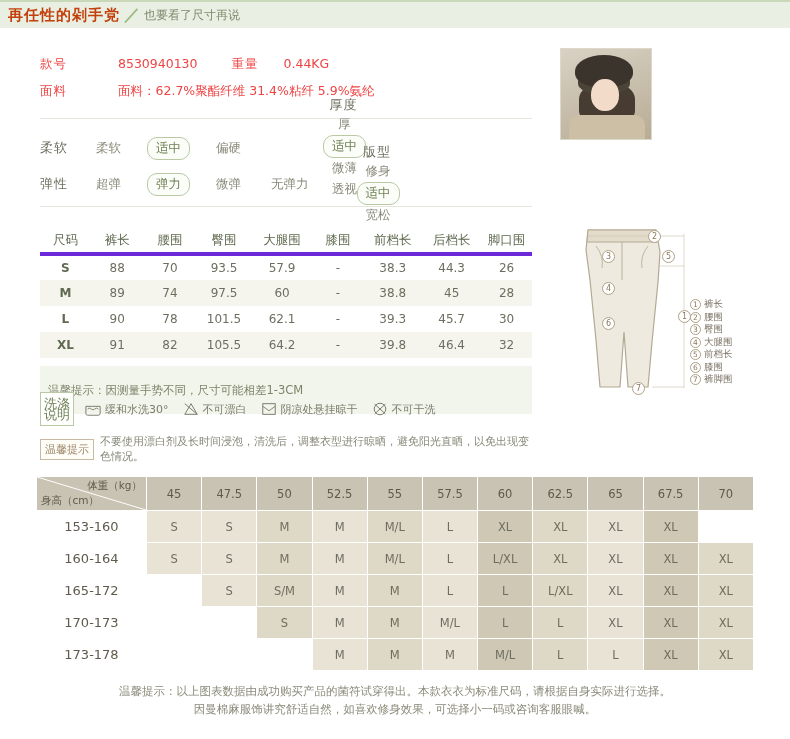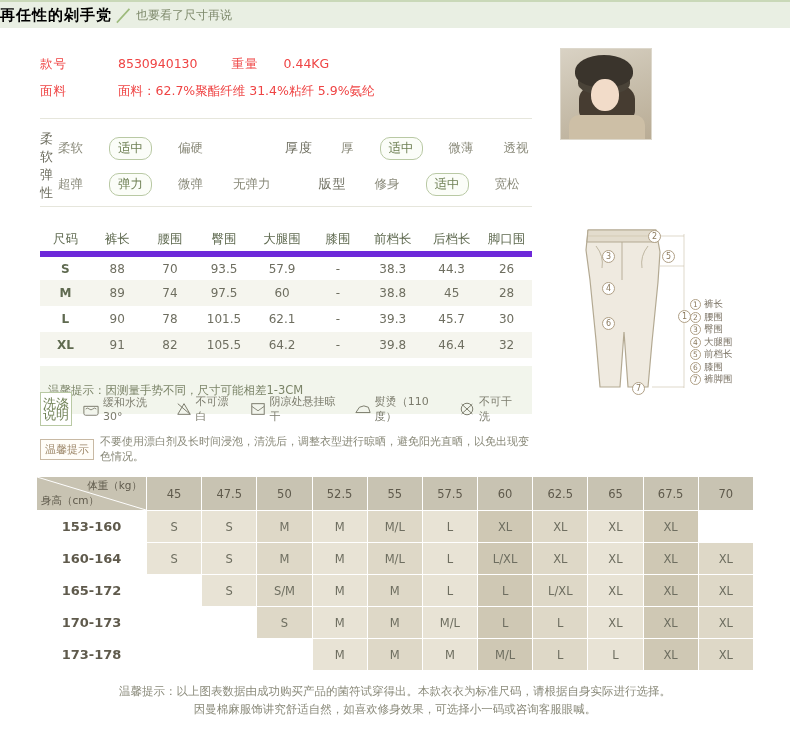--- a/index.html
+++ b/index.html
@@ -15,22 +15,22 @@
   .page { position: relative; width: 790px; height: 739px; overflow: hidden; }
 
   
   .banner {
     position: absolute; left: 0; top: 0; width: 790px; height: 28px;
     background: #e9efe3;
     border-top: 2px solid #c9d8b8;
     display: flex; align-items: center;
   }
   .banner-title {
-    font-size: 15px; font-weight: bold; color: #000000;
-    letter-spacing: 1px;
+    font-size: 15px; font-weight: bold; color: #c2410c;
+    margin-left: 8px; letter-spacing: 1px;
   }
   .banner-slash {
     color: #9dba7c; margin: 0 4px; font-size: 16px; font-weight: bold;
   }
   .banner-sub { font-size: 12px; color: #7e8a6c; }
 
   
   .spec-area { position: absolute; left: 40px; top: 56px; width: 500px; }
   .spec-row { display: flex; margin-bottom: 10px; font-size: 12.5px; color: #ef4444; }
   .spec-label { width: 78px; letter-spacing: 1px; }
@@ -47,29 +47,29 @@
   .attr-row { display: flex; align-items: center; height: 36px; }
   .attr-name { width: 52px; font-size: 13px; color: #6e6e60; letter-spacing: 1px; }
   .attr-opt {
     font-size: 12.5px; color: #8a8a7a; margin-right: 22px;
     padding: 2px 4px; white-space: nowrap;
   }
   .attr-opt.sel {
     border: 1px solid #b9c9a4; border-radius: 10px; padding: 2px 8px;
     color: #6f8055; background: #fbfdf8;
   }
-  .attr-col2 { margin-left: 56px; display: flex; align-items: center; }
+  .attr-col2 { margin-left: 56px; display: flex; align-items: center; flex-direction: column; }
 
   
   .size-table { position: absolute; left: 40px; top: 228px; width: 492px; border-collapse: collapse; }
   .size-table th, .size-table td {
     font-size: 12px; font-weight: normal; color: #6e6e60;
     text-align: center; height: 26px; padding: 0;
   }
-  .size-table thead th { color: #5f6a50; font-size: 12.5px; border-bottom: 6px solid #6d28d9; text-align: center; }
+  .size-table thead th { color: #5f6a50; font-size: 12.5px; border-bottom: 4px solid #6d28d9; text-align: center; }
   .size-table tbody tr:nth-child(even) { background: #f5f5ee; }
   .size-table tbody td:first-child { font-weight: bold; color: #5f6a50; }
   .size-note {
     position: absolute; left: 40px; top: 366px; width: 492px;
     background: #f2f5ec; color: #7b8468; font-size: 11.5px;
     padding: 16px 8px; line-height: 1.4;
   }
 
   
   .wash-row { position: absolute; left: 40px; top: 392px; width: 492px; display: flex; align-items: center; }
@@ -138,21 +138,21 @@
   .rec-table {
     position: absolute; left: 36px; top: 476px; width: 718px;
     border-collapse: collapse; table-layout: fixed;
   }
   .rec-table th, .rec-table td {
     border: 1px solid #ffffff; text-align: center; font-size: 11.5px;
     height: 32px; color: #6e6e60; font-weight: normal; padding: 0;
   }
   .rec-table thead th { background: #c8c3b2; color: #5f5a4c; height: 34px; }
   .rec-table thead th.corner { background: #c8c3b2; font-size: 10.5px; position: relative; }
-  .rec-table tbody td.rowhead { background: #ffffff; color: #5f5a4c; font-size: 13px; font-weight: bold; }
+  .rec-table tbody td.rowhead { background: #ffffff; color: #5f5a4c; font-size: 13px; }
   .rec-table tbody td.c-beige { background: #e8e3d5; }
   .rec-table tbody td.c-beige2 { background: #ded8c7; }
   .rec-table tbody td.c-dark { background: #cfc8b4; }
   .rec-table tbody td.c-blank { background: #ffffff; }
   .corner-inner { position: relative; width: 100%; height: 100%; }
   .corner-inner .tr { position: absolute; right: 4px; top: 2px; }
   .corner-inner .bl { position: absolute; left: 4px; bottom: 2px; }
   .corner-inner .diag {
     position: absolute; left: 0; top: 0; width: 100%; height: 100%;
   }
@@ -308,26 +308,20 @@
     </div>
 
     <div class="wash-item">
       <svg class="wash-ico" viewBox="0 0 20 18">
         <rect x="3" y="3" width="14" height="12" fill="none" stroke="#7b7b6c" stroke-width="1.1"></rect>
         <path d="M3 6 L10 11 L17 6" fill="none" stroke="#7b7b6c" stroke-width="1"></path>
       </svg>
       <span>阴凉处悬挂晾干</span>
     </div>
 
-    <div class="wash-item">
-      <svg class="wash-ico" viewBox="0 0 20 18">
-        <path d="M2 13 h16 l-2 -6 q-5 -3 -10 0 Z" fill="none" stroke="#7b7b6c" stroke-width="1.1"></path>
-      </svg>
-      <span>熨烫（110度）</span>
-    </div>
 
     <div class="wash-item">
       <svg class="wash-ico" viewBox="0 0 20 18">
         <circle cx="10" cy="9" r="6.5" fill="none" stroke="#7b7b6c" stroke-width="1.1"></circle>
         <path d="M4 3.5 L16 14.5 M16 3.5 L4 14.5" stroke="#7b7b6c" stroke-width="1.1"></path>
       </svg>
       <span>不可干洗</span>
     </div>
   </div>
 

